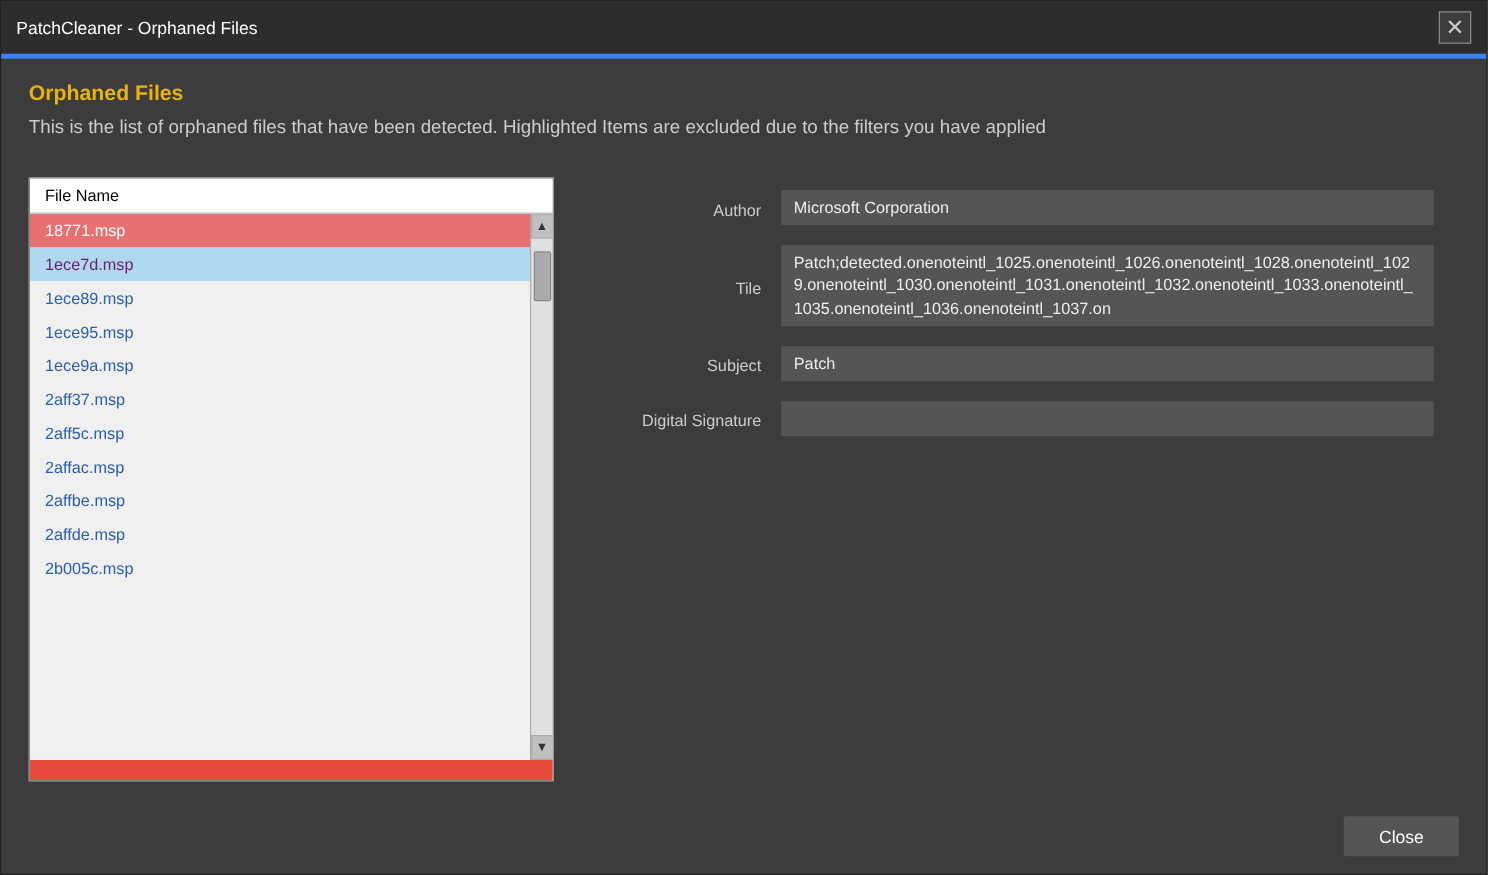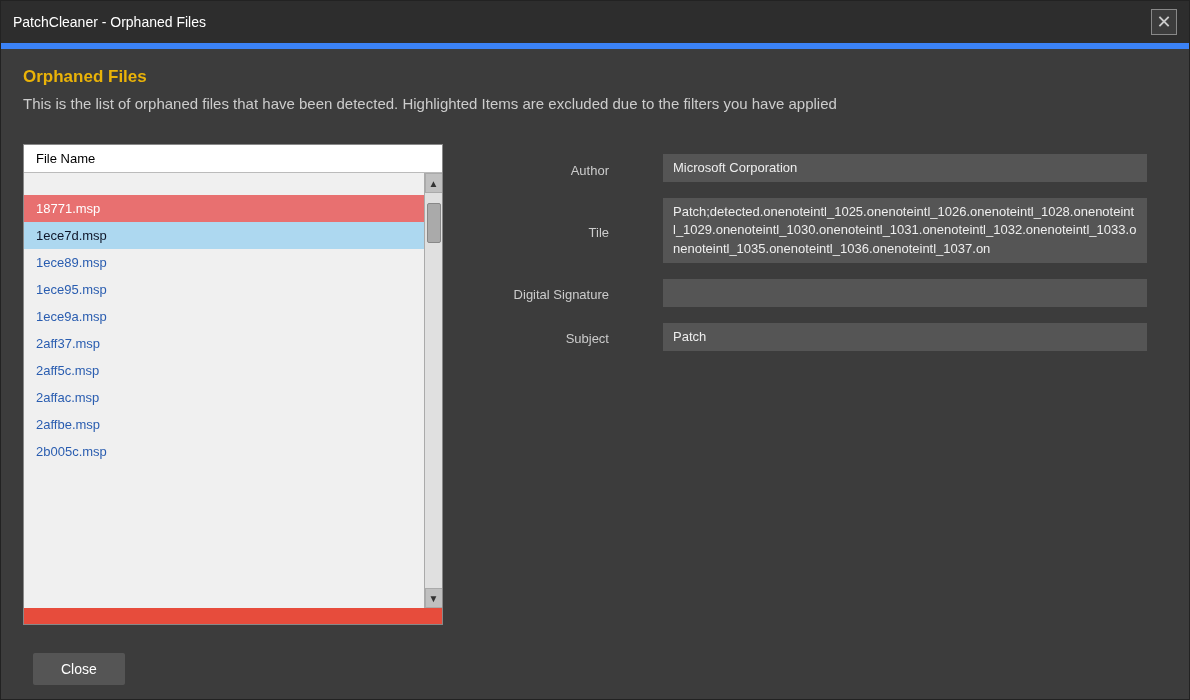--- a/index.html
+++ b/index.html
@@ -19,21 +19,21 @@
       border: 1px solid #222;
       display: flex;
       flex-direction: column;
     }
     .title-bar {
       background: #2d2d2d;
       padding: 8px 12px;
       display: flex;
       align-items: center;
       justify-content: space-between;
-      border-bottom: 6px solid #3b82f6;
+      border-bottom: 4px solid #3b82f6;
     }
     .title-bar-text {
       color: #fff;
       font-size: 14px;
       font-weight: normal;
     }
     .close-btn {
       color: #ccc;
       font-size: 18px;
       cursor: pointer;
@@ -102,25 +102,24 @@
       font-size: 13px;
       cursor: pointer;
       color: #2a5db0;
       background: #f0f0f0;
       border-bottom: none;
       white-space: nowrap;
     }
     .file-item.selected-red {
       background: #e87070;
       color: #fff;
-      margin-top: 22px;
     }
     .file-item.selected-blue {
       background: #add8f0;
-      color: #0f172a;
+      color: #701a75;
     }
     .scrollbar {
       width: 18px;
       background: #d0d0d0;
       display: flex;
       flex-direction: column;
       align-items: center;
       border-left: 1px solid #aaa;
     }
     .scroll-btn {
@@ -182,27 +181,26 @@
     }
     .detail-value {
       background: #555;
       color: #eee;
       font-size: 13px;
       padding: 5px 10px;
       flex: 1;
       min-height: 28px;
       line-height: 1.4;
       word-break: break-all;
-      margin-left: 38px;
     }
 
     .footer {
       display: flex;
-      justify-content: flex-start;
-      padding: 10px 32px 14px;
+      justify-content: flex-end;
+      padding: 10px 22px 14px;
     }
     .close-dialog-btn {
       background: #555;
       color: #fff;
       border: none;
       padding: 8px 28px;
       font-size: 14px;
       cursor: pointer;
       border-radius: 2px;
     }
@@ -229,20 +227,21 @@
           <div class="file-list">
             <div class="file-item selected-red">18771.msp</div>
             <div class="file-item selected-blue">1ece7d.msp</div>
             <div class="file-item">1ece89.msp</div>
             <div class="file-item">1ece95.msp</div>
             <div class="file-item">1ece9a.msp</div>
             <div class="file-item">2aff37.msp</div>
             <div class="file-item">2aff5c.msp</div>
             <div class="file-item">2affac.msp</div>
             <div class="file-item">2affbe.msp</div>
+            <div class="file-item">2affde.msp</div>
             <div class="file-item">2b005c.msp</div>
           </div>
           <div class="scrollbar">
             <div class="scroll-btn">▲</div>
             <div class="scroll-track">
               <div class="scroll-thumb"></div>
             </div>
             <div class="scroll-btn">▼</div>
           </div>
         </div>
@@ -255,27 +254,27 @@
           <div class="detail-label">Author</div>
           <div class="detail-value">Microsoft Corporation</div>
         </div>
 
         <div class="detail-row">
           <div class="detail-label">Tile</div>
           <div class="detail-value">Patch;detected.onenoteintl_1025.onenoteintl_1026.onenoteintl_1028.onenoteintl_1029.onenoteintl_1030.onenoteintl_1031.onenoteintl_1032.onenoteintl_1033.onenoteintl_1035.onenoteintl_1036.onenoteintl_1037.on</div>
         </div>
 
         <div class="detail-row">
+          <div class="detail-label">Subject</div>
+          <div class="detail-value">Patch</div>
+        </div>
+
+        <div class="detail-row">
           <div class="detail-label">Digital Signature</div>
           <div class="detail-value"></div>
-        </div>
-
-        <div class="detail-row">
-          <div class="detail-label">Subject</div>
-          <div class="detail-value">Patch</div>
         </div>
 
 
       </div>
     </div>
   </div>
 
   <div class="footer">
     <button class="close-dialog-btn">Close</button>
   </div>

